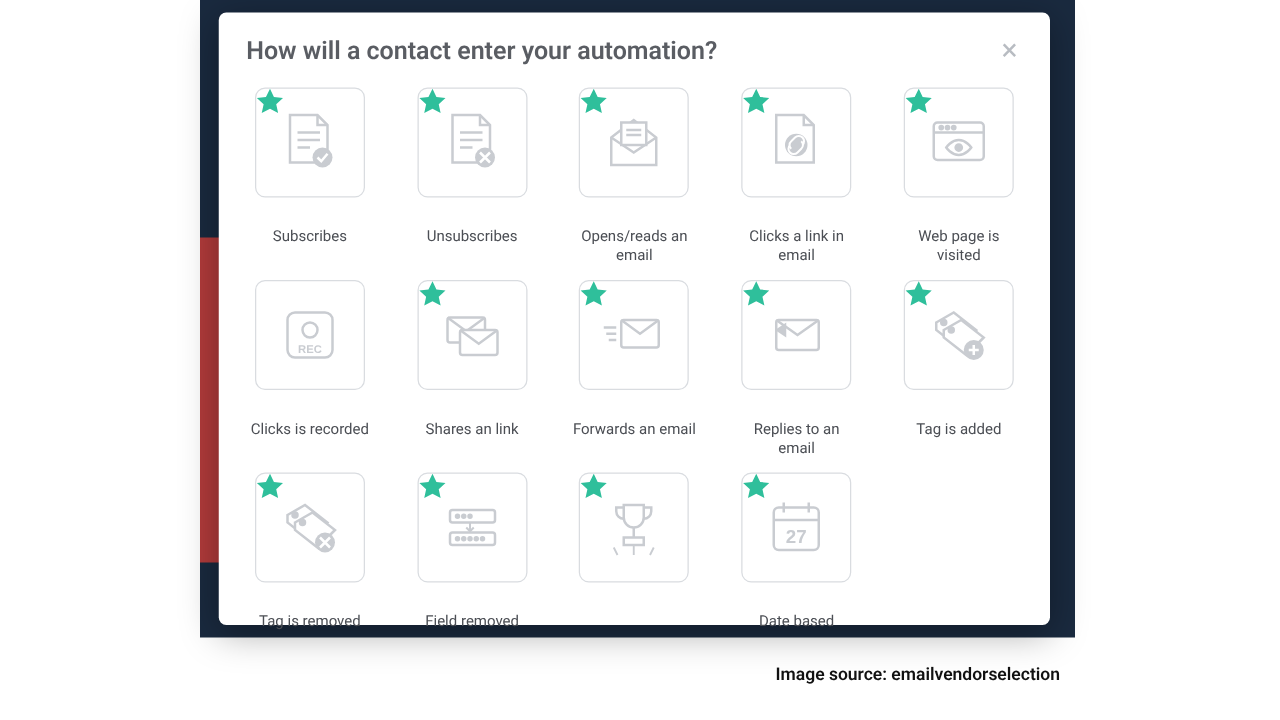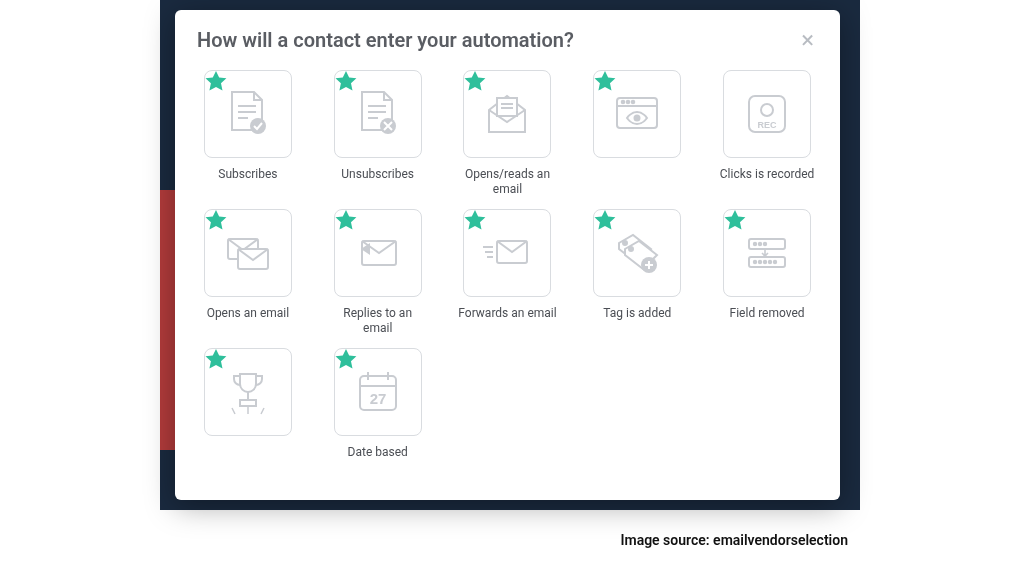--- a/index.html
+++ b/index.html
@@ -33,21 +33,21 @@
     width: 88px;
     height: 88px;
     border: 1px solid #d9dce0;
     border-radius: 8px;
     background: #fff;
     display: flex;
     align-items: center;
     justify-content: center;
   }
   .trigger-label {
-    margin-top: 9px;
+    margin-top: 24px;
     font-size: 12px;
     color: #4b4e54;
     text-align: center;
     line-height: 1.25;
     max-width: 100px;
     min-height: 30px;
   }
   .star {
     position: absolute;
     top: -2px;
@@ -113,75 +113,98 @@
             </svg>
           </div>
           <div class="trigger-label">Opens/reads an email</div>
         </div>
         <div class="trigger-card">
           <div class="trigger-icon-box">
             <svg viewBox="0 0 24 24" class="star">
               <use href="#ic-star"></use>
             </svg>
             <svg viewBox="0 0 60 56" class="icon-svg">
+              <use href="#ic-doc-link"></use>
+            </svg>
+          </div>
+          <div class="trigger-label">Clicks a link in email</div>
+        </div>
+        <div class="trigger-card">
+          <div class="trigger-icon-box">
+            <svg viewBox="0 0 24 24" class="star">
+              <use href="#ic-star"></use>
+            </svg>
+            <svg viewBox="0 0 60 56" class="icon-svg">
               <use href="#ic-browser-eye"></use>
             </svg>
           </div>
+          <div class="trigger-label">Web page is visited</div>
         </div>
         <div class="trigger-card">
           <div class="trigger-icon-box">
             <svg viewBox="0 0 60 56" class="icon-svg">
               <use href="#ic-rec"></use>
             </svg>
           </div>
           <div class="trigger-label">Clicks is recorded</div>
         </div>
         <div class="trigger-card">
           <div class="trigger-icon-box">
             <svg viewBox="0 0 24 24" class="star">
               <use href="#ic-star"></use>
             </svg>
             <svg viewBox="0 0 60 56" class="icon-svg">
               <use href="#ic-envelopes"></use>
             </svg>
           </div>
-          <div class="trigger-label">Opens an email</div>
+          <div class="trigger-label">Shares an link</div>
+        </div>
+        <div class="trigger-card">
+          <div class="trigger-icon-box">
+            <svg viewBox="0 0 24 24" class="star">
+              <use href="#ic-star"></use>
+            </svg>
+            <svg viewBox="0 0 60 56" class="icon-svg">
+              <use href="#ic-envelope-fwd"></use>
+            </svg>
+          </div>
+          <div class="trigger-label">Forwards an email</div>
         </div>
         <div class="trigger-card">
           <div class="trigger-icon-box">
             <svg viewBox="0 0 24 24" class="star">
               <use href="#ic-star"></use>
             </svg>
             <svg viewBox="0 0 60 56" class="icon-svg">
               <use href="#ic-envelope-reply"></use>
             </svg>
           </div>
           <div class="trigger-label">Replies to an email</div>
         </div>
         <div class="trigger-card">
           <div class="trigger-icon-box">
             <svg viewBox="0 0 24 24" class="star">
               <use href="#ic-star"></use>
             </svg>
             <svg viewBox="0 0 60 56" class="icon-svg">
-              <use href="#ic-envelope-fwd"></use>
-            </svg>
-          </div>
-          <div class="trigger-label">Forwards an email</div>
-        </div>
-        <div class="trigger-card">
-          <div class="trigger-icon-box">
-            <svg viewBox="0 0 24 24" class="star">
-              <use href="#ic-star"></use>
-            </svg>
-            <svg viewBox="0 0 60 56" class="icon-svg">
               <use href="#ic-tag-plus"></use>
             </svg>
           </div>
           <div class="trigger-label">Tag is added</div>
+        </div>
+        <div class="trigger-card">
+          <div class="trigger-icon-box">
+            <svg viewBox="0 0 24 24" class="star">
+              <use href="#ic-star"></use>
+            </svg>
+            <svg viewBox="0 0 60 56" class="icon-svg">
+              <use href="#ic-tag-x"></use>
+            </svg>
+          </div>
+          <div class="trigger-label">Tag is removed</div>
         </div>
         <div class="trigger-card">
           <div class="trigger-icon-box">
             <svg viewBox="0 0 24 24" class="star">
               <use href="#ic-star"></use>
             </svg>
             <svg viewBox="0 0 60 56" class="icon-svg">
               <use href="#ic-field-change"></use>
             </svg>
           </div>

